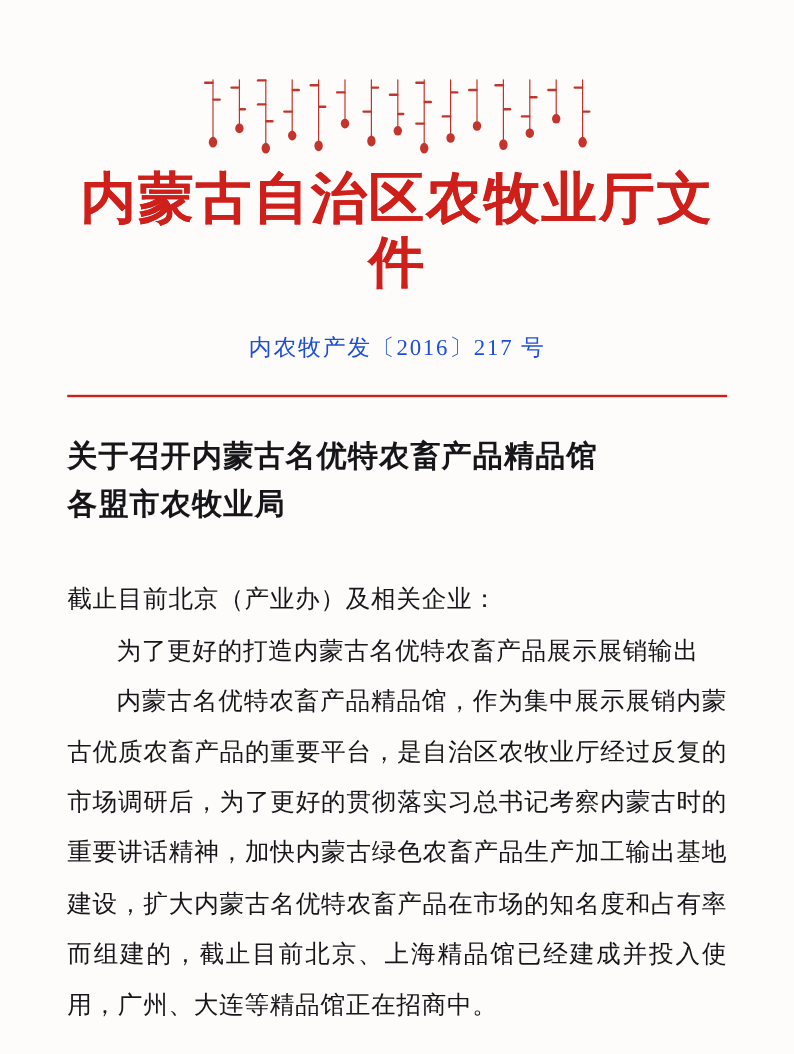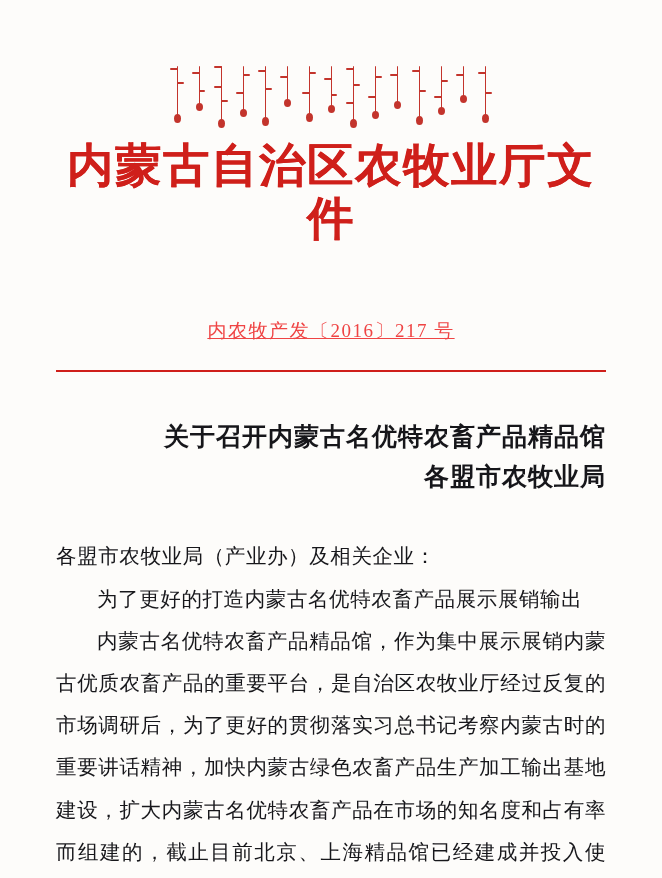--- a/index.html
+++ b/index.html
@@ -65,41 +65,40 @@
     font-family: "Liberation Serif", serif;
     font-weight: bold;
     font-size: 46px;
     letter-spacing: 2px;
     line-height: 1.15;
     text-shadow: 0.5px 0 0 #cf1f1a;
   }
 
   
   .doc-number {
-    margin-top: 72px;
+    margin-top: 31px;
     text-align: center;
     font-size: 19px;
-    color: #ef4444;
+    color: #1d4ed8;
     letter-spacing: 1.5px;
     font-family: "Liberation Serif", serif;
-    text-decoration: underline;
   }
 
   
   .red-rule {
     margin-top: 26px;
     height: 2.5px;
     background: #cf1f1a;
     width: 100%;
   }
 
   
   .subject {
-    margin-top: 45px;
-    text-align: right;
+    margin-top: 30px;
+    text-align: left;
     font-size: 25px;
     font-weight: bold;
     color: #16161a;
     line-height: 1.6;
     letter-spacing: 1px;
   }
   .subject .line {
     display: block;
   }
 
@@ -221,18 +220,18 @@
   <div class="doc-number">内农牧产发〔2016〕217 号</div>
 
   <div class="red-rule"></div>
 
   <div class="subject">
     <span class="line">关于召开内蒙古名优特农畜产品精品馆</span>
     <span class="line">各盟市农牧业局</span>
   </div>
 
   <div class="body-text">
-    <p>各盟市农牧业局（产业办）及相关企业：</p>
+    <p>截止目前北京（产业办）及相关企业：</p>
     <p class="indent">为了更好的打造内蒙古名优特农畜产品展示展销输出</p>
     <p class="indent">内蒙古名优特农畜产品精品馆，作为集中展示展销内蒙古优质农畜产品的重要平台，是自治区农牧业厅经过反复的市场调研后，为了更好的贯彻落实习总书记考察内蒙古时的重要讲话精神，加快内蒙古绿色农畜产品生产加工输出基地建设，扩大内蒙古名优特农畜产品在市场的知名度和占有率而组建的，截止目前北京、上海精品馆已经建成并投入使用，广州、大连等精品馆正在招商中。</p>
   </div>
 
 </div>
 
 </body></html>

